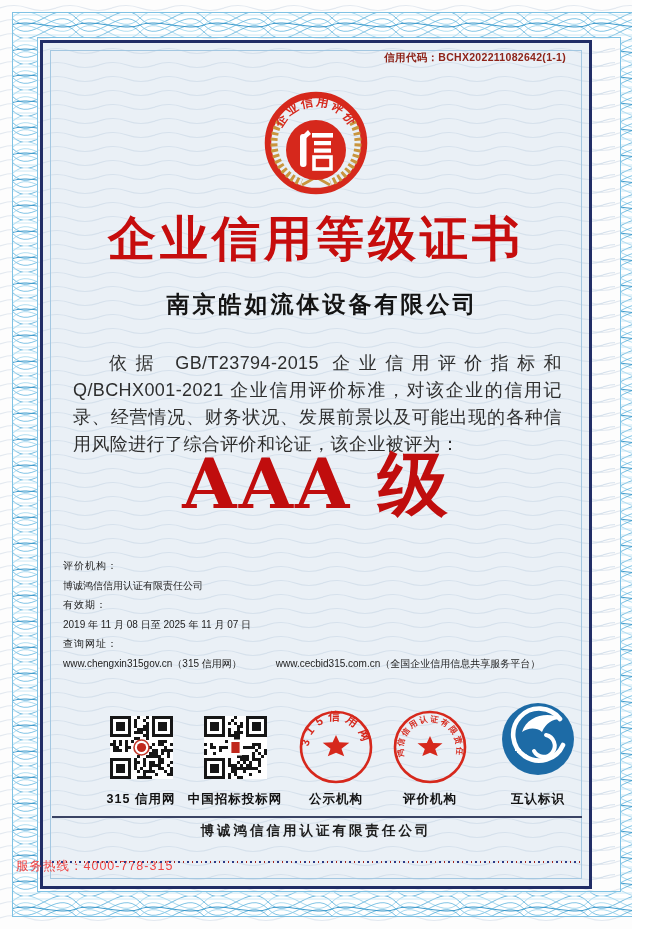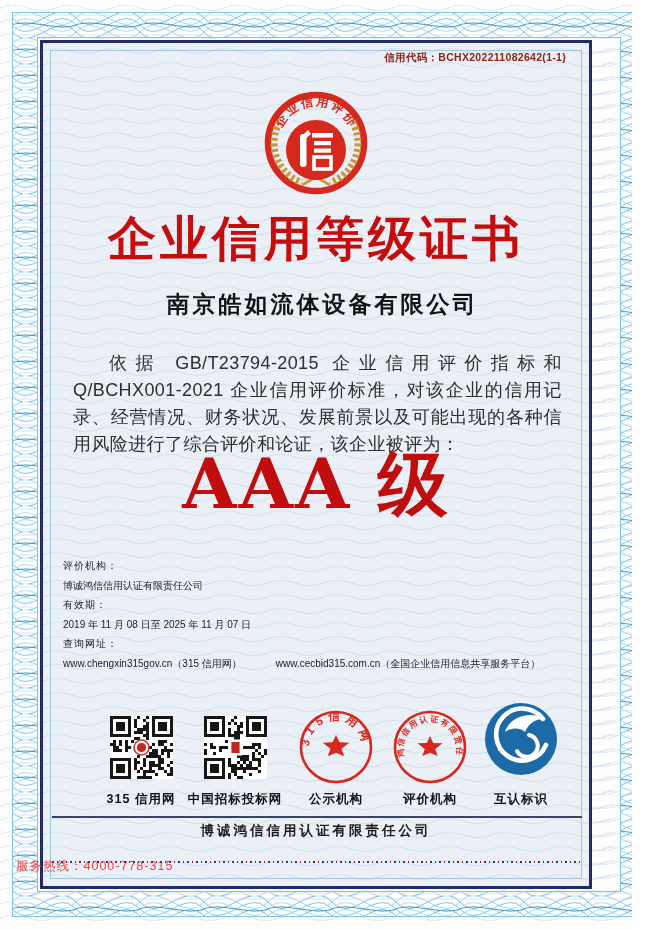--- a/index.html
+++ b/index.html
@@ -38,21 +38,21 @@
   .info{position:absolute;top:556px;left:63px;font-size:10px;line-height:19.5px;color:#222;}
   .info .row{white-space:nowrap;}
   .info .lbl{letter-spacing:1px;}
   .url-row{display:flex;gap:34px;}
 
   .stamps{position:absolute;top:704px;left:0;width:658px;height:104px;}
   .stamp{position:absolute;width:120px;top:0;height:104px;display:flex;flex-direction:column;
     align-items:center;justify-content:flex-end;}
   .stamp .graphic{flex:0 0 auto;display:flex;align-items:center;justify-content:center;height:82px;}
   .stamp .lbl{font-size:12.5px;font-weight:bold;color:#111;letter-spacing:1px;margin-top:3px;white-space:nowrap;}
-  .stamp.c1{left:81px;} .stamp.c2{left:175px;} .stamp.c3{left:276px;} .stamp.c4{left:370px;} .stamp.c5{left:461px;gap:8px;}
+  .stamp.c1{left:81px;} .stamp.c2{left:175px;} .stamp.c3{left:276px;} .stamp.c4{left:370px;} .stamp.c5{left:478px;gap:8px;}
 
   .sep-solid{position:absolute;top:816px;left:52px;right:50px;height:1.5px;background:#3a4364;}
   .footer-company{position:absolute;top:822px;left:0;right:0;text-align:center;margin:0;
     font-size:13.5px;font-weight:bold;color:#1d1d1d;letter-spacing:3px;}
   .footer-hotline{position:absolute;top:842px;left:0;right:0;text-align:left;margin:16px;
     font-size:12.5px;color:#ef4444;letter-spacing:1px;}
   .sep-dotted{position:absolute;top:861px;left:52px;right:50px;height:2px;
     background:repeating-linear-gradient(90deg,#2c3a85 0 1.6px,transparent 1.6px 4.6px,#a3241c 4.6px 6.2px,transparent 6.2px 9px);}
 </style>
 </head>

